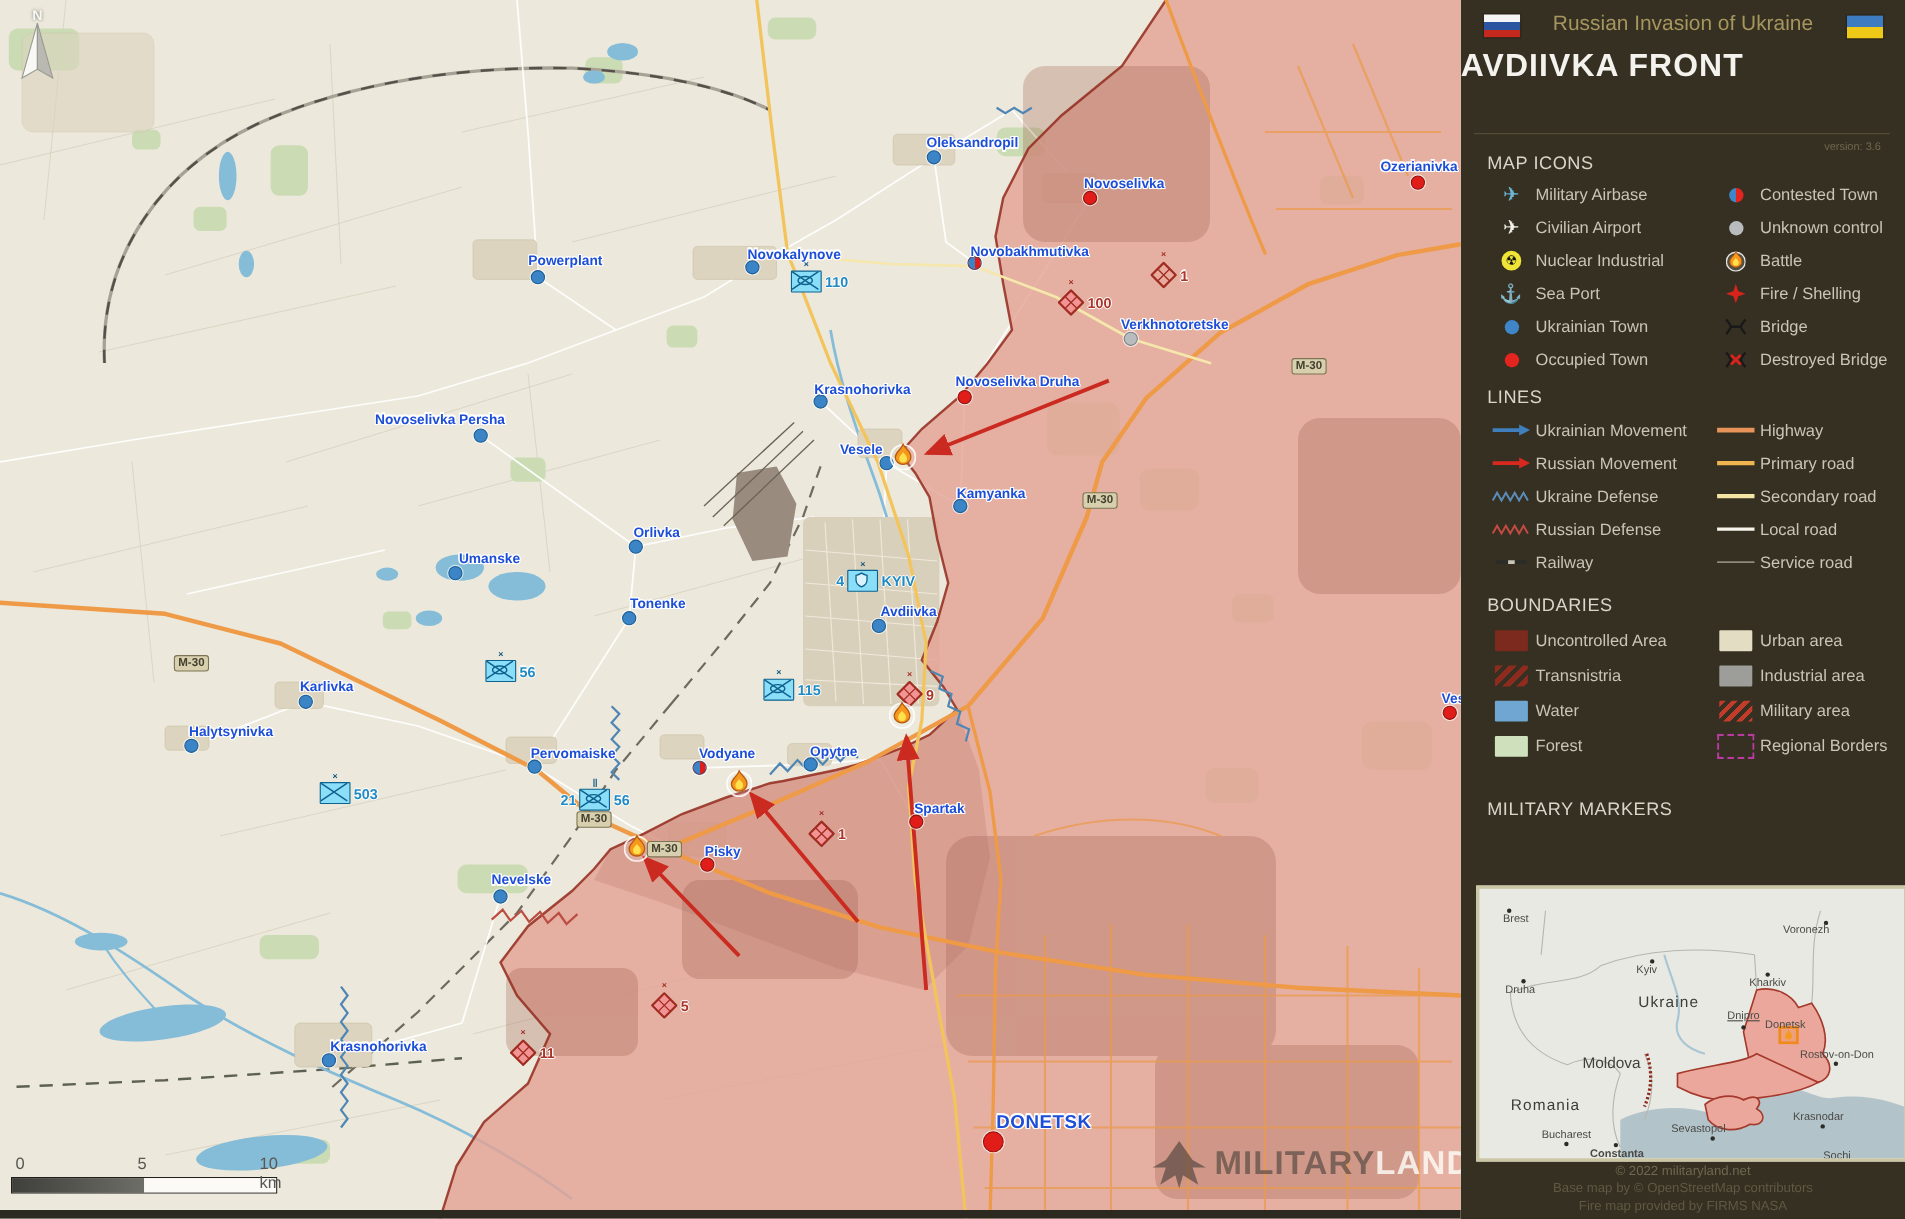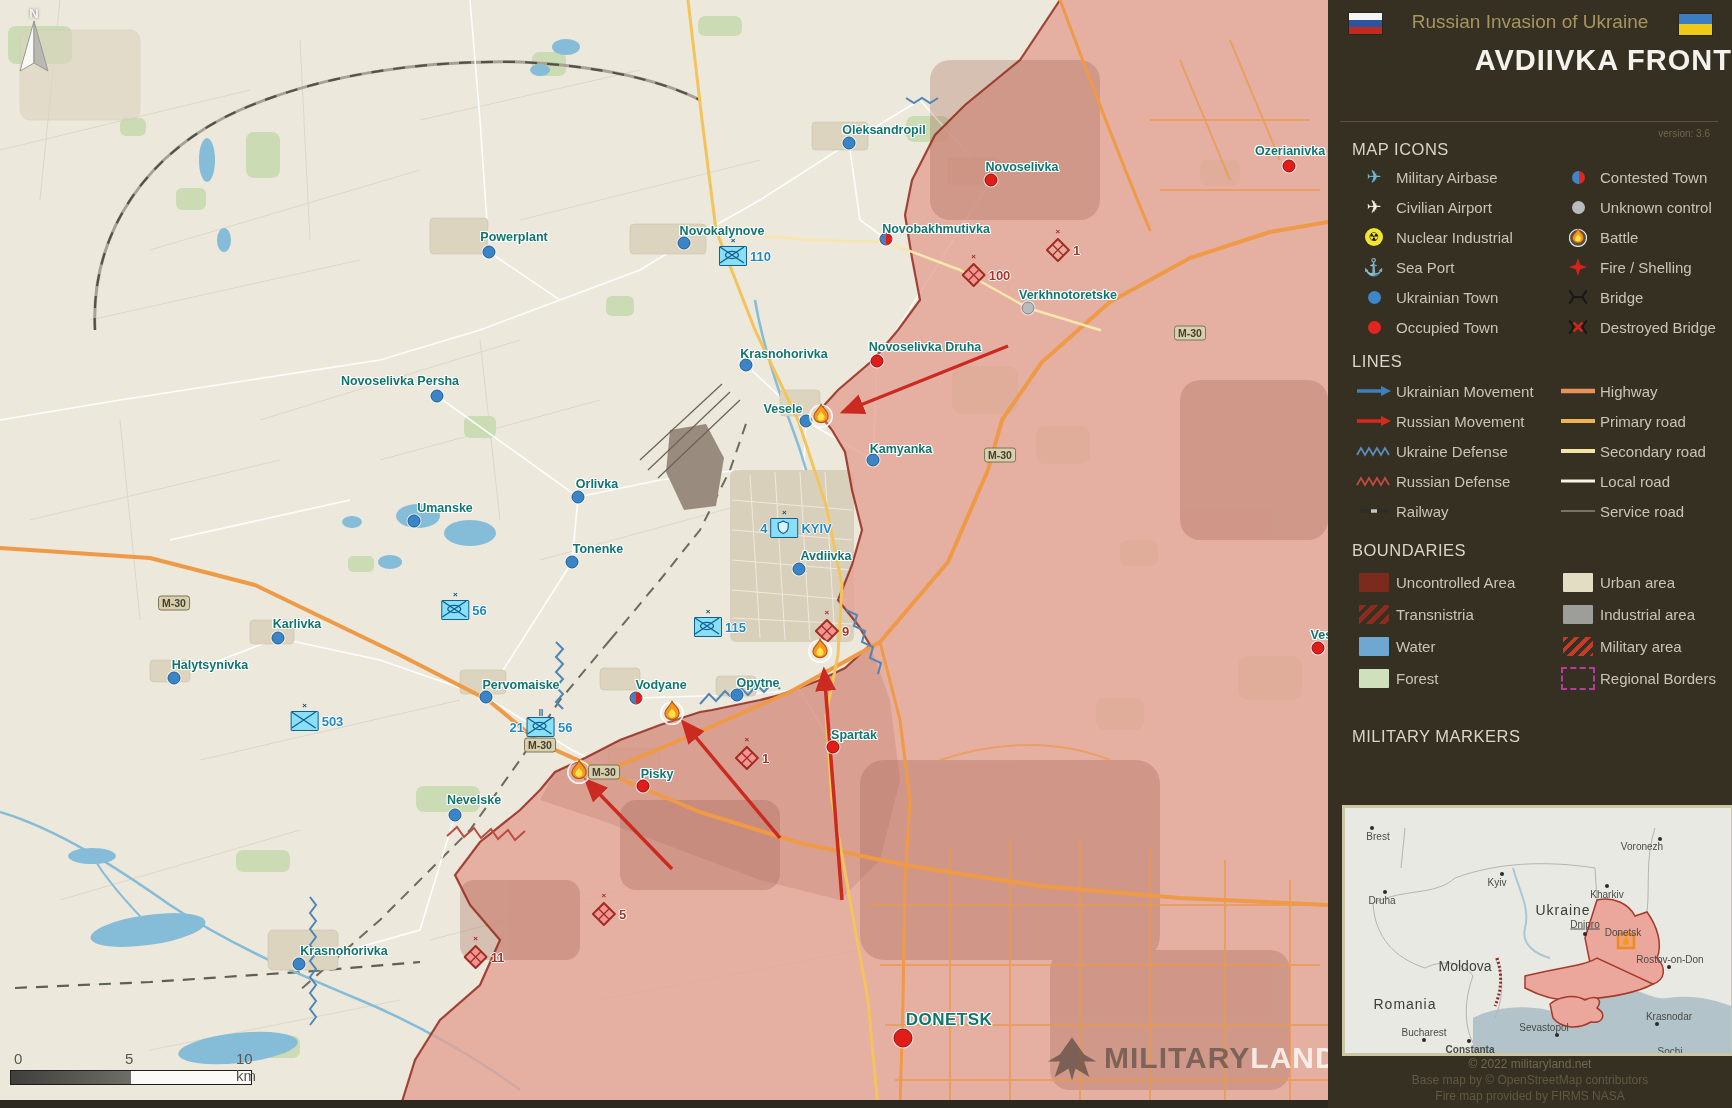--- a/index.html
+++ b/index.html
@@ -3,21 +3,21 @@
 <meta charset="utf-8">
 <style>
   html,body{margin:0;padding:0;background:#222;}
   #app{position:relative;width:1732px;height:1108px;overflow:hidden;
        font-family:"Liberation Sans",sans-serif;background:#353021;}
   
   #map{position:absolute;left:0;top:0;width:1328px;height:1108px;overflow:hidden;background:#ece8db;}
   #map svg.layer{position:absolute;left:0;top:0;}
   #terrain{z-index:1;} #overlay{z-index:4;}
   #marker-layer{position:absolute;inset:0;z-index:5;pointer-events:none;}
-  .town-label{position:absolute;transform:translate(-50%,-50%);font-size:12.5px;font-weight:bold;color:#0f766e;white-space:nowrap;
+  .town-label{position:absolute;transform:translate(-50%,-50%);font-size:12.5px;font-weight:bold;color:#1d4ed8;white-space:nowrap;
     text-shadow:-1px 0 0 #fff,1px 0 0 #fff,0 -1px 0 #fff,0 1px 0 #fff,-1px -1px 0 #fff,1px 1px 0 #fff,-1px 1px 0 #fff,1px -1px 0 #fff;}
   .town-label.capital{font-size:17px;letter-spacing:.5px;}
   .town-dot{position:absolute;width:11px;height:11px;border-radius:50%;transform:translate(-50%,-50%);box-shadow:0 0 0 1px rgba(255,255,255,.65);}
   .town-dot.ua{background:#3b84c6;border:1px solid #1d5f96;}
   .town-dot.ru{background:#e11d1a;border:1px solid #8e1410;}
   .town-dot.contested{background:linear-gradient(90deg,#3b84c6 50%,#e11d1a 50%);border:1px solid #5a3b5e;}
   .town-dot.unknown{background:#b9bcbe;border:1px solid #7e8284;}
   .town-dot.capital{width:17px;height:17px;background:#e11d1a;border:1.5px solid #9c120e;}
   .ua-unit,.ru-unit{position:absolute;transform:translate(-50%,-50%);display:flex;align-items:center;gap:3px;}
   .unit-num{font-size:13px;font-weight:bold;color:#1f8ac4;
@@ -42,21 +42,21 @@
   #watermark .wm-text{font-size:30px;font-weight:bold;letter-spacing:1px;}
   #watermark .wm-dark{color:rgba(55,55,48,.55);}
   #watermark .wm-light{color:rgba(252,252,246,.82);}
   #map-bottom-strip{position:absolute;left:0;top:1100px;width:1328px;height:8px;background:#2b2920;z-index:6;}
   
   #panel{position:absolute;left:1328px;top:0;width:404px;height:1108px;background:#353021;color:#c9c5b5;}
   .flag{position:absolute;width:33px;height:21px;border:1px solid #2a2619;}
   #flag-ru{left:20px;top:12px;background:linear-gradient(#f5f5f5 33.3%,#2b55a0 33.3% 66.6%,#c5281c 66.6%);}
   #flag-ua{left:350px;top:13px;background:linear-gradient(#3e7cc1 50%,#efc917 50%);}
   #riu-title{position:absolute;top:11px;left:0;width:100%;text-align:center;font-size:19px;color:#a6955e;}
-  #map-title{position:absolute;top:44px;left:0;width:100%;text-align:right;font-size:29px;font-weight:bold;color:#f4f2ed;letter-spacing:1px;}
+  #map-title{position:absolute;top:44px;left:0;width:100%;text-align:left;font-size:29px;font-weight:bold;color:#f4f2ed;letter-spacing:1px;}
   #map-date{position:absolute;top:85px;left:0;width:100%;text-align:center;font-size:19px;color:#978b57;}
   #panel hr{position:absolute;top:113px;left:12px;width:378px;border:none;border-top:1px solid #57513b;}
   #version{position:absolute;top:128px;right:22px;font-size:10px;color:#6f684e;}
   .sec-head{position:absolute;left:24px;font-size:16.5px;color:#d9d6c9;letter-spacing:.5px;}
   #h-mapicons{top:140px;} #h-lines{top:352px;} #h-bounds{top:541px;} #h-markers{top:727px;}
   .lg-grid{position:absolute;left:24px;display:grid;grid-auto-flow:column;grid-template-columns:204px 176px;column-gap:0;}
   #grid-mapicons{top:162px;grid-template-rows:repeat(6,30px);}
   #grid-lines{top:376px;grid-template-rows:repeat(5,30px);}
   #grid-bounds{top:566px;grid-template-rows:repeat(4,32px);}
   #grid-markers{top:751px;grid-template-rows:repeat(1,30px);}
@@ -748,36 +748,36 @@
           <div class="idot" style="left: 27px; top: 20px;"></div>
           <div class="icity city" style="left: 33px; top: 28px;">Brest</div>
           <div class="idot" style="left: 315px; top: 31px;"></div>
           <div class="icity city" style="left: 297px; top: 38px;">Voronezh</div>
           <div class="idot" style="left: 157px; top: 66px;"></div>
           <div class="icity city" style="left: 152px; top: 74px;">Kyiv</div>
           <div class="idot" style="left: 40px; top: 84px;"></div>
           <div class="icity city" style="left: 37px; top: 92px;">Druha</div>
           <div class="idot" style="left: 262px; top: 78px;"></div>
           <div class="icity city" style="left: 262px; top: 86px;">Kharkiv</div>
-          <div class="icity country-lg" style="left: 172px; top: 102px; margin-left: 46px;">Ukraine</div>
+          <div class="icity country-lg" style="left: 172px; top: 102px;">Ukraine</div>
           <div class="idot" style="left: 240px; top: 126px;"></div>
           <div class="icity city" style="left: 240px; top: 116px; text-decoration: underline;">Dnipro</div>
           <div class="icity city" style="left: 278px; top: 124px;">Donetsk</div>
           <div class="idot" style="left: 324px; top: 159px;"></div>
           <div class="icity city" style="left: 325px; top: 151px;">Rostov-on-Don</div>
           <div class="icity country" style="left: 120px; top: 158px;">Moldova</div>
           <div class="icity country-lg" style="left: 60px; top: 196px;">Romania</div>
           <div class="idot" style="left: 79px; top: 232px;"></div>
           <div class="icity city" style="left: 79px; top: 224px;">Bucharest</div>
           <div class="idot" style="left: 124px; top: 233px;"></div>
           <div class="icity city" style="left: 125px; top: 241px; font-weight: bold;">Constanta</div>
           <div class="idot" style="left: 212px; top: 227px;"></div>
           <div class="icity city" style="left: 199px; top: 219px;">Sevastopol</div>
           <div class="idot" style="left: 312px; top: 216px;"></div>
-          <div class="icity city" style="left: 324px; top: 208px;">Krasnodar</div>
+          <div class="icity city" style="left: 308px; top: 208px;">Krasnodar</div>
           <div class="icity city" style="left: 325px; top: 243px;">Sochi</div>
         </div>
     </div>
 
     <div id="footer">
       <div class="f1">© 2022 militaryland.net</div>
       <div class="f2">Base map by © OpenStreetMap contributors</div>
       <div class="f3">Fire map provided by FIRMS NASA</div>
     </div>
   </div>

